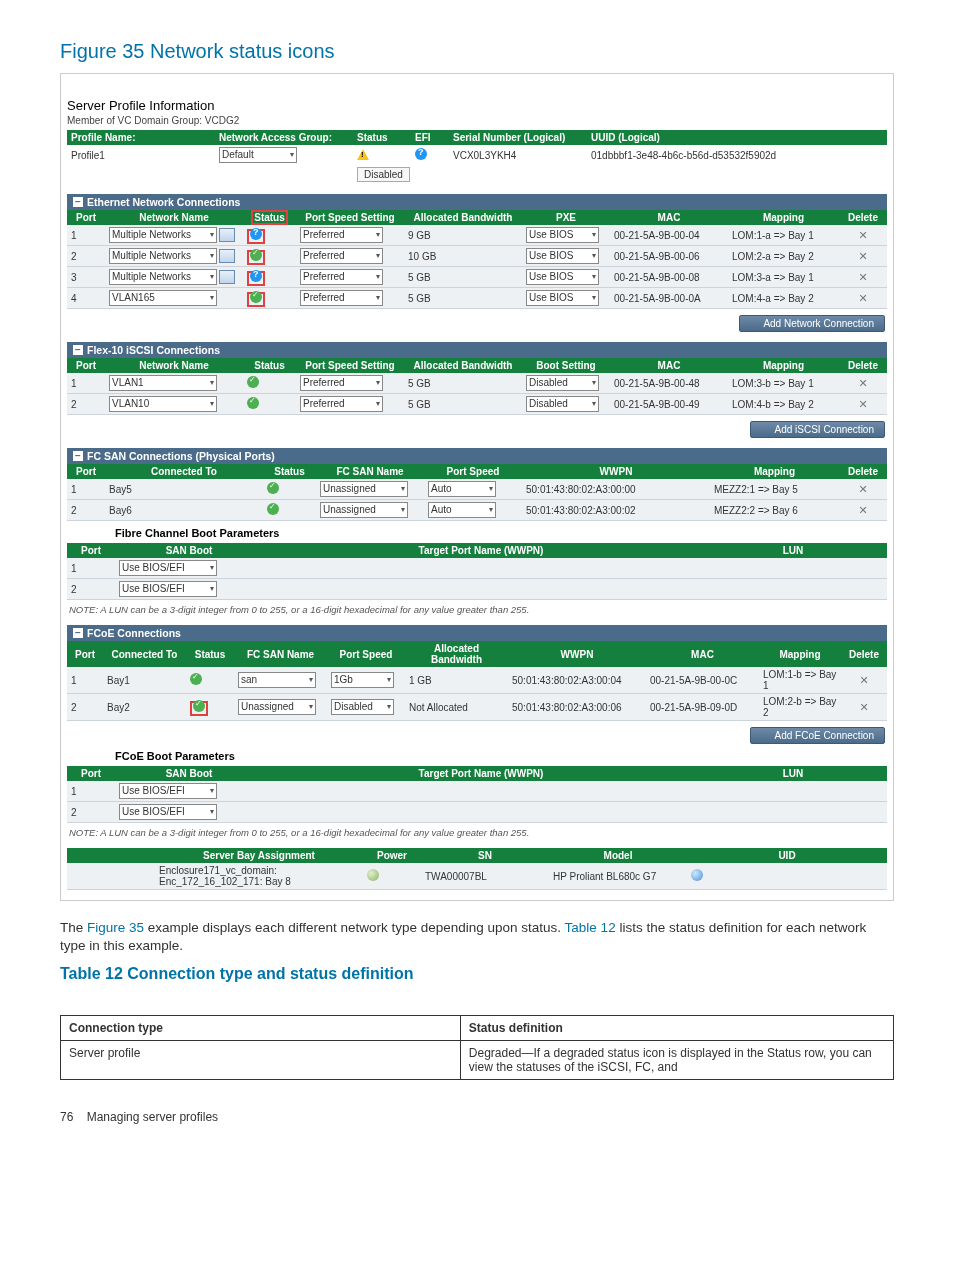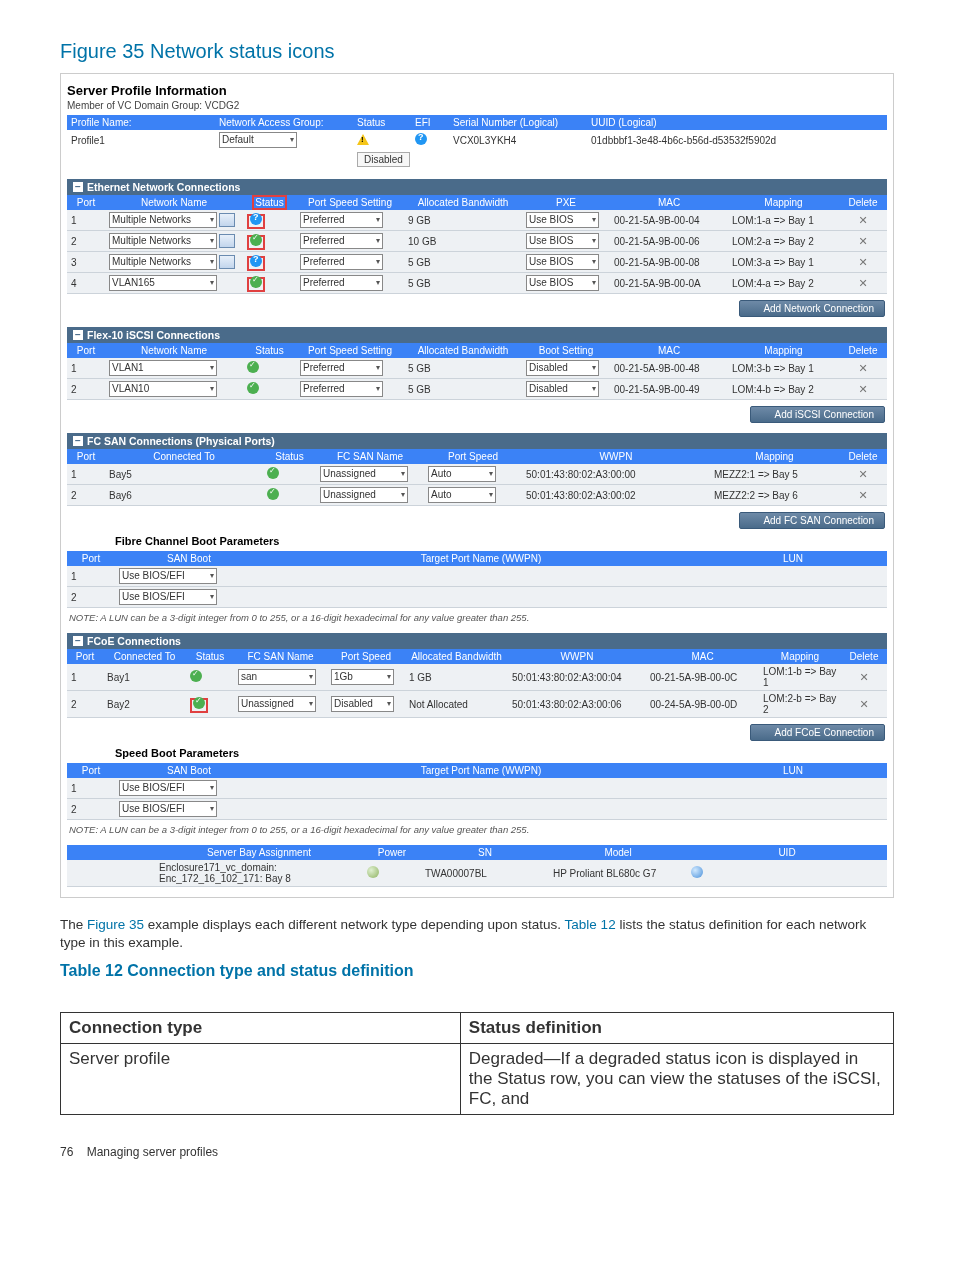--- a/index.html
+++ b/index.html
@@ -1,20 +1,20 @@
 <!DOCTYPE html>
 <html><head>
 <meta charset="utf-8">
 <style>
   body { font-family: Arial, Helvetica, sans-serif; font-size: 11px; color: #333; margin: 0; padding: 40px 60px; width: 834px; }
   .figure-title { color: #0073a8; font-size: 20px; font-weight: normal; margin: 0 0 10px 0; }
-  .profile-title { font-weight: bold; font-size: 13px; color: #000; margin: 5px 0 2px 0; }
+  .profile-title { font-weight: normal; font-size: 13px; color: #000; margin: 20px 0 2px 0; }
   .member { font-size: 10px; color: #444; margin-bottom: 4px; }
   .hdr-row { background: #486a8c; color: #fff; font-size: 10px; }
-  .hdr-row td, .hdr-row th { background: #3b82f6; color: #fff; padding: 2px 4px; font-weight: normal; }
+  .hdr-row td, .hdr-row th { background: #15803d; color: #fff; padding: 2px 4px; font-weight: bold; }
   table.app { border-collapse: collapse; width: 100%; font-size: 10px; }
   table.app td, table.app th { padding: 2px 4px; vertical-align: middle; }
   .data-row td { background: #eef1f4; border-bottom: 1px solid #ccd3da; }
   .section-hdr { background: #4a6b8a; color:#fff; font-size: 10.5px; font-weight: bold; padding: 2px 6px; margin-top: 10px; display:flex; align-items:center; }
   .section-hdr .minus { display:inline-block; width:10px; height:10px; background:#fff; color:#4a6b8a; text-align:center; line-height:10px; margin-right:4px; font-weight:bold; font-size:10px;}
   .btn { background: linear-gradient(#6e8aa7,#4a6b8a); color:#fff; border:1px solid #3a5a7a; padding: 2px 10px; font-size: 10px; border-radius:2px; cursor:pointer;}
   .btn-right { float:right; margin: 6px 2px 0 11px; padding-left: 23px; }
   .sel { font-size:10px; border:1px solid #888; background:#fff; padding:0 14px 0 2px; position:relative; display:inline-block; min-width:60px; height:14px; line-height:14px;}
   .sel::after { content:"▾"; position:absolute; right:2px; top:0; font-size:8px; color:#555;}
   .status-ok { display:inline-block; width:12px; height:12px; border-radius:50%; background:#4caf50; position:relative;}
@@ -28,21 +28,21 @@
   .sub-title { font-weight: bold; font-size: 11px; margin: 6px 0 4px 0; color:#000;padding-left:48px;}
   .degraded-box { display:inline-block; border:1px solid #aaa; background:#f7f7f7; padding:1px 6px; font-size:10px;}
   .red-box { border:2px solid #e04040; padding:0 1px;}
   .uid-dot { display:inline-block; width:12px; height:12px; border-radius:50%; background:radial-gradient(circle at 35% 35%, #cfe8ff, #4a90d9);}
   .power-dot { display:inline-block; width:12px; height:12px; border-radius:50%; background:radial-gradient(circle at 35% 35%, #dff0d0, #8eb260);}
   .footer-btns { text-align:right; margin-top:6px;}
   .ok-btn { background: linear-gradient(#6f9fd8,#3b76b5); }
   .body-text { font-size: 13.5px; color:#333; line-height:1.35; margin: 18px 0 10px 0; font-family: Arial, sans-serif;}
   .body-text .link { color:#0073a8; }
   .table-title { color:#0073a8; font-size: 16px; font-weight:bold; margin: 8px 0 6px 0;}
-  table.doc { border-collapse: collapse; width:100%; font-size:17px;margin-top:32px;}
+  table.doc { border-collapse: collapse; width:100%; font-size:12px;margin-top:32px;}
   table.doc th, table.doc td { border:1px solid #333; padding:5px 8px; text-align:left; vertical-align:top;}
   table.doc th { font-weight:bold; }
   .page-footer { margin-top: 30px; font-size: 12px; color:#333;}
   .clearfix::after { content:""; display:table; clear:both;}
   .net-icon { display:inline-block; width:14px; height:12px; border:1px solid #6a8bb0; background:linear-gradient(#e8f0fa,#c2d5ec); vertical-align:middle; margin-left:2px;}
 </style>
 </head>
 <body>
 
 <div class="figure-title">Figure 35 Network status icons</div>
@@ -228,23 +228,20 @@
           <td>Bay6</td>
           <td><span class="status-ok"></span></td>
           <td><span class="sel" style="min-width:70px">Unassigned</span></td>
           <td><span class="sel" style="min-width:50px">Auto</span></td>
           <td>50:01:43:80:02:A3:00:02</td>
           <td>MEZZ2:2 =&gt; Bay 6</td>
           <td style="text-align:center"><span class="del">✕</span></td>
         </tr>
       </tbody>
   </table>
-  <div class="clearfix">
-      <button class="btn btn-right">Add FC SAN Connection</button>
-    </div>
 
   <div class="sub-title">Fibre Channel Boot Parameters</div>
   <table class="app">
     <tbody>
         <tr class="hdr-row">
       <th style="width:40px">Port</th>
       <th style="width:140px">SAN Boot</th>
       <th>Target Port Name (WWPN)</th>
       <th style="width:180px">LUN</th>
     </tr>
@@ -299,31 +296,31 @@
           <td style="text-align:center"><span class="del">✕</span></td>
         </tr>
         <tr class="data-row">
           <td>2</td>
           <td>Bay2</td>
           <td><span class="red-box"><span class="status-ok"></span></span></td>
           <td><span class="sel" style="min-width:60px">Unassigned</span></td>
           <td><span class="sel" style="min-width:45px">Disabled</span></td>
           <td>Not Allocated</td>
           <td>50:01:43:80:02:A3:00:06</td>
-          <td>00-24-5A-9B-00-0D</td>
+          <td>00-21-5A-9B-09-0D</td>
           <td>LOM:2-b =&gt; Bay 2</td>
           <td style="text-align:center"><span class="del">✕</span></td>
         </tr>
       </tbody>
   </table>
   <div class="clearfix">
       <button class="btn btn-right">Add FCoE Connection</button>
     </div>
 
-  <div class="sub-title">Speed Boot Parameters</div>
+  <div class="sub-title">FCoE Boot Parameters</div>
   <table class="app">
     <tbody>
         <tr class="hdr-row">
       <th style="width:40px">Port</th>
       <th style="width:140px">SAN Boot</th>
       <th>Target Port Name (WWPN)</th>
       <th style="width:180px">LUN</th>
     </tr>
     </tbody>
       <tbody id="fcoeboot-rows">

